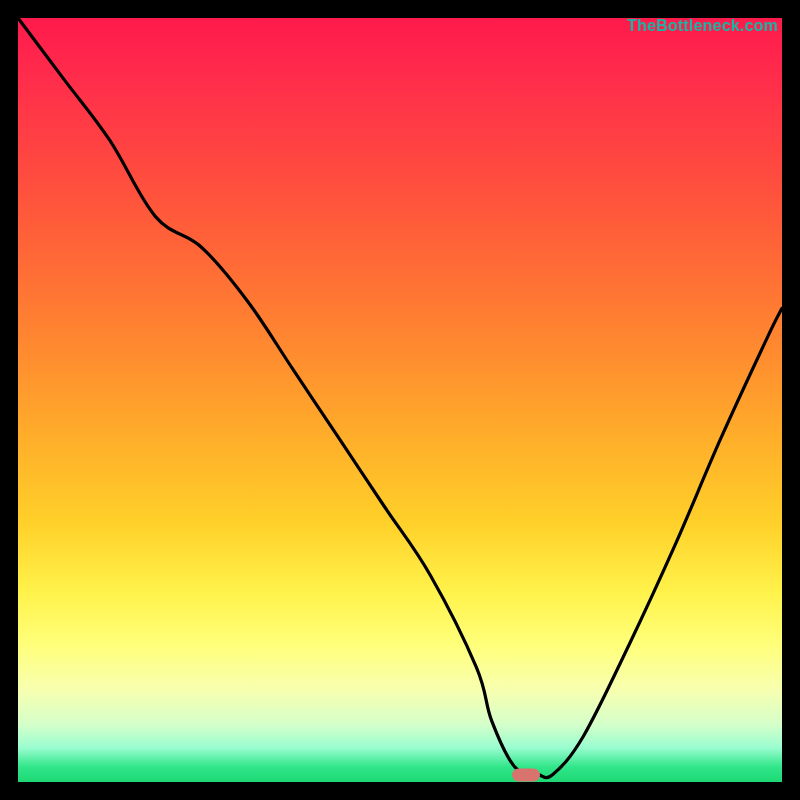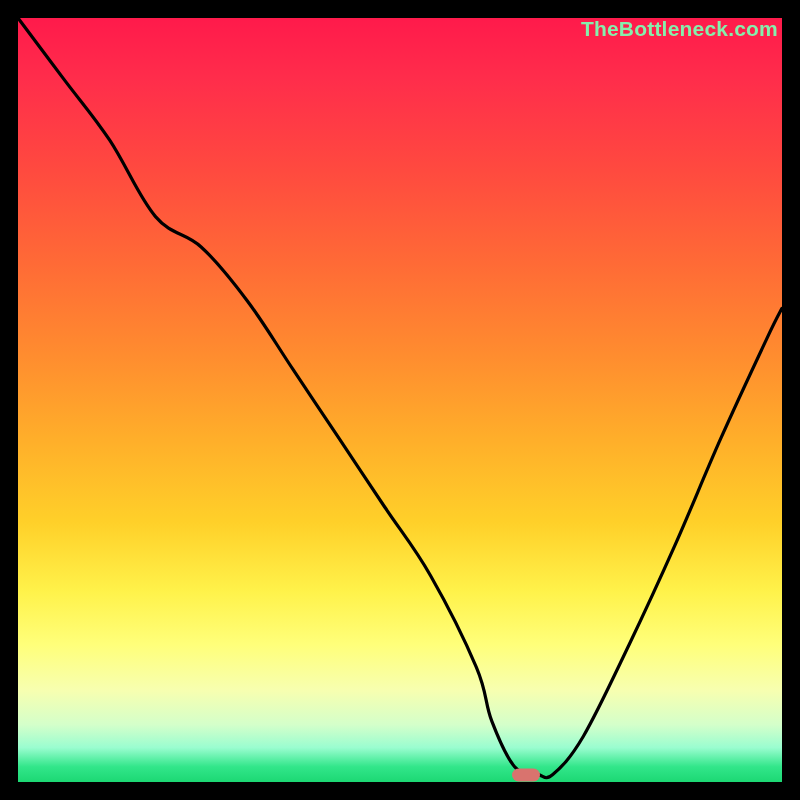--- a/index.html
+++ b/index.html
@@ -59,23 +59,23 @@
     width: 28px;
     height: 13px;
     border-radius: 7px;
     transform: translate(-50%, -50%);
   }
   .watermark {
     position: absolute;
     top: -1px;
     right: 4px;
     font-family: Arial, Helvetica, sans-serif;
-    font-size: 21px;
+    font-size: 16px;
     font-weight: 600;
-    color: #86efac;
+    color: #14b8a6;
     letter-spacing: 0.2px;
   }
 </style>
 </head>
 <body>
 
 <div class="frame">
   <div class="plot">
     <div class="gradient-bg"></div>
 

